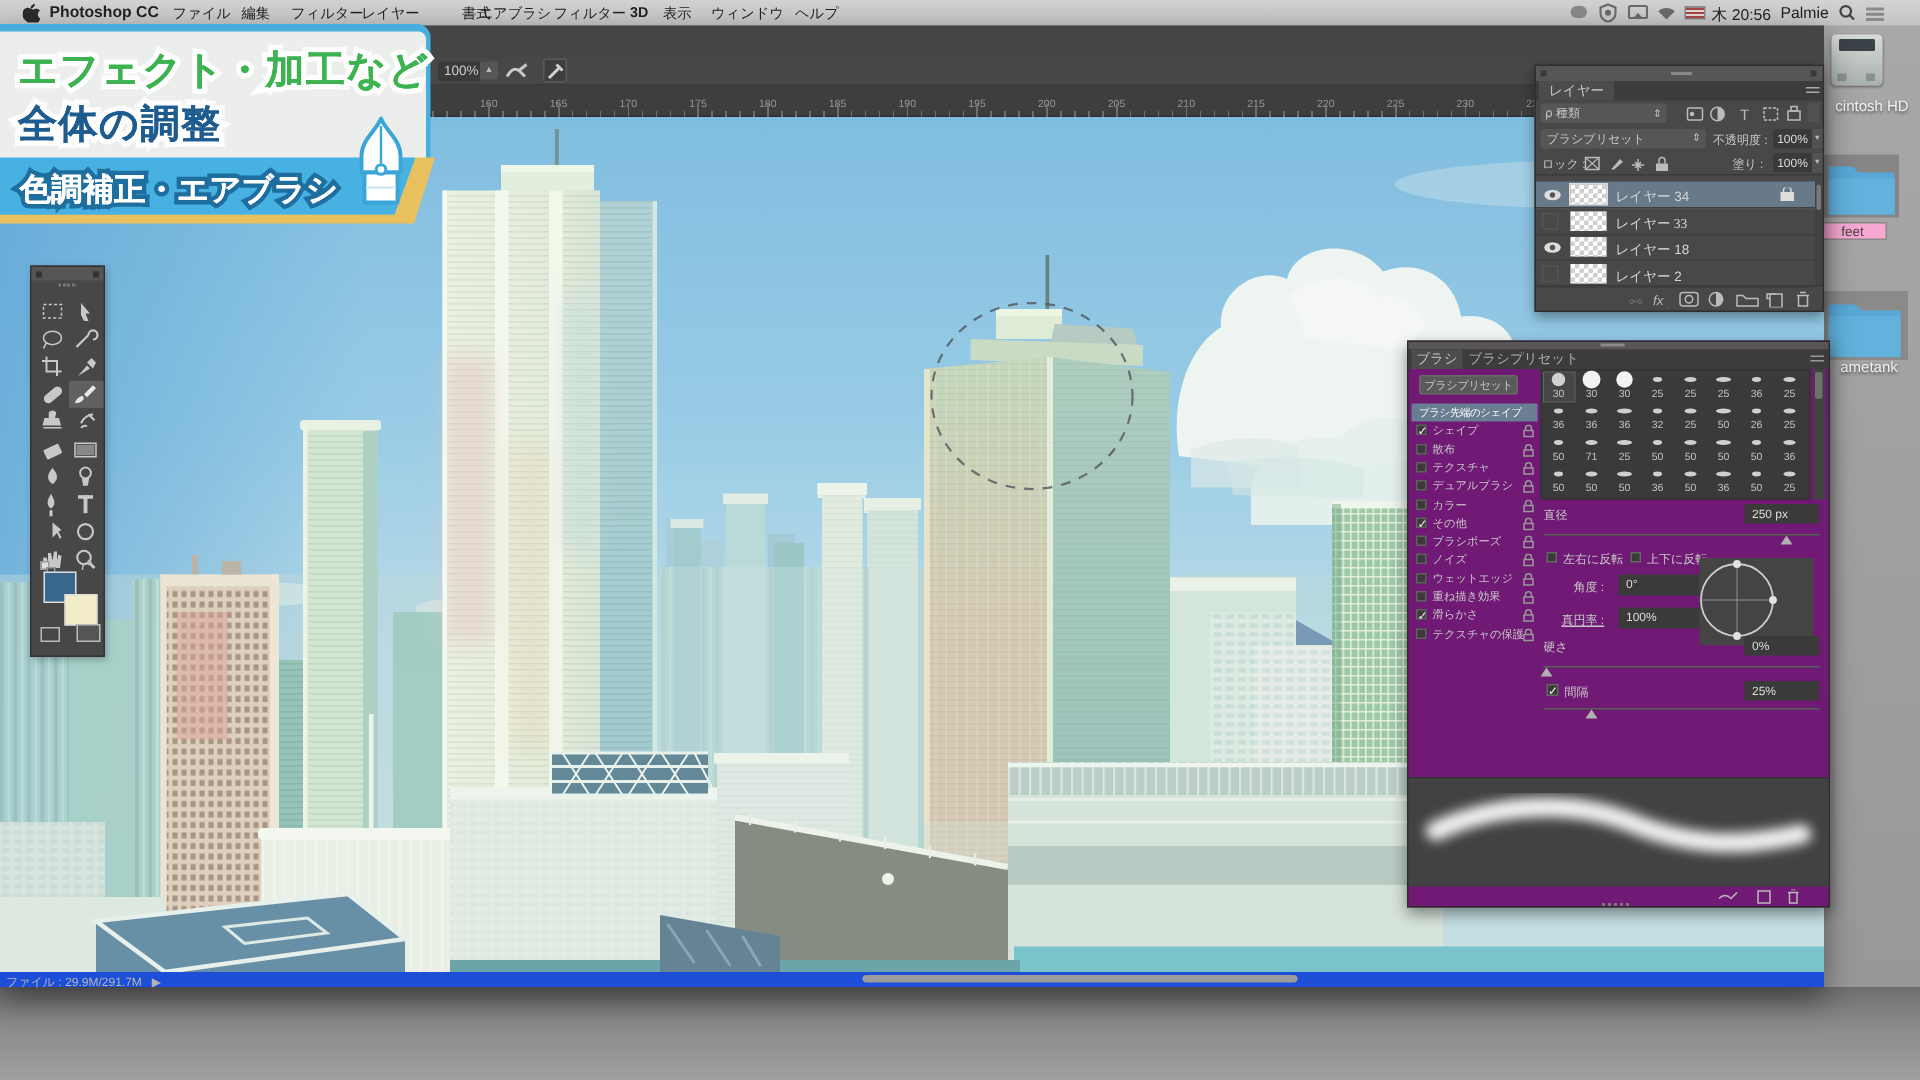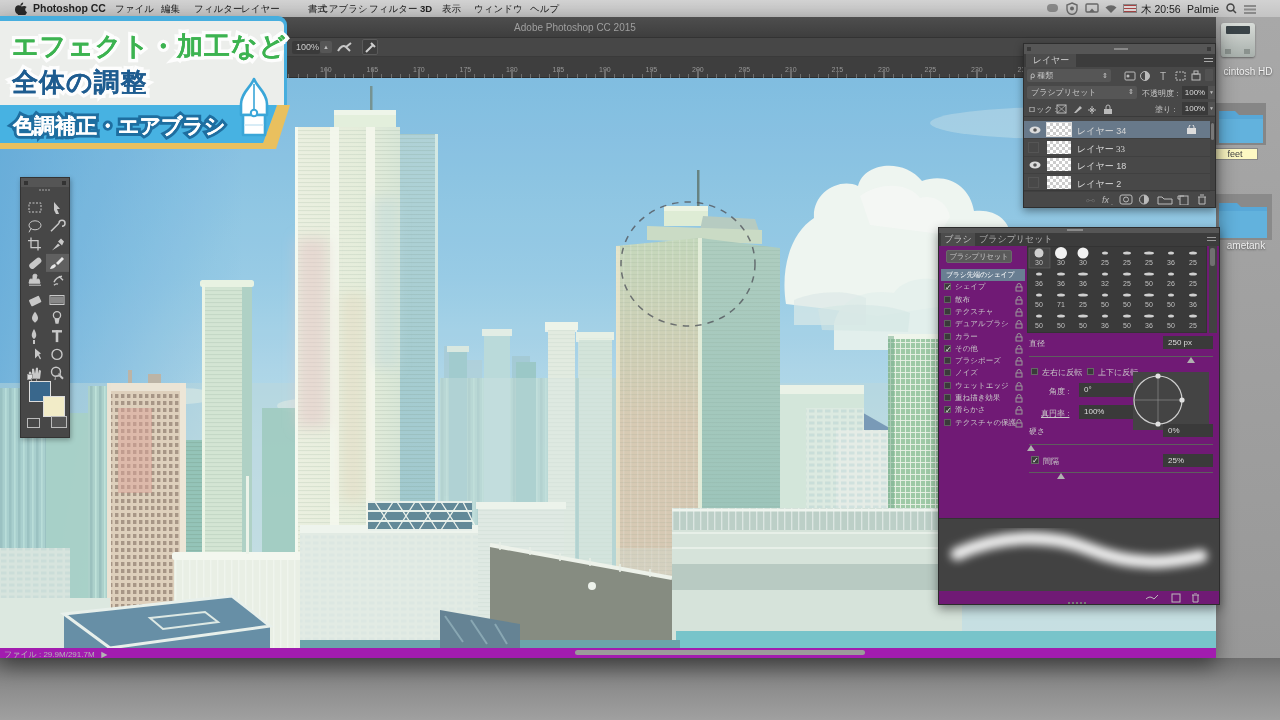--- a/index.html
+++ b/index.html
@@ -18,21 +18,21 @@
   <div class="abs" style="left:4px;top:26px;width:6px;height:5px;background:#8a928e;"></div>
   <div class="abs" style="left:23px;top:26px;width:6px;height:5px;background:#8a928e;"></div>
 </div>
 <div class="abs" style="left:1216px;top:66px;width:64px;text-align:center;color:#f2f2f2;font-size:10px;text-shadow:0 1px 2px rgba(0,0,0,.5);">cintosh HD</div>
 
 <div class="abs" style="left:1216px;top:103px;width:50px;height:42px;background:#868686;"></div>
 <svg class="abs" style="left:1217px;top:105px;" width="48" height="40">
     <path d="M2 6 L18 6 L22 10 L46 10 L46 38 L2 38 Z" fill="#58a8d8"></path>
     <path d="M2 14 L46 14 L46 38 L2 38 Z" fill="#62b2dd"></path>
   </svg>
-<div class="abs" style="left:1212px;top:148px;width:46px;height:12px;background:#fef9c3;border:1px solid #888;font-size:9px;color:#444;text-align:center;line-height:10px;">feet</div>
+<div class="abs" style="left:1212px;top:148px;width:46px;height:12px;background:#f9a8d4;border:1px solid #888;font-size:9px;color:#444;text-align:center;line-height:10px;">feet</div>
 
 <div class="abs" style="left:1216px;top:194px;width:56px;height:46px;background:#8a8a8a;"></div>
 <svg class="abs" style="left:1217px;top:196px;" width="52" height="44">
     <path d="M2 7 L20 7 L24 11 L50 11 L50 42 L2 42 Z" fill="#58a8d8"></path>
     <path d="M2 15 L50 15 L50 42 L2 42 Z" fill="#62b2dd"></path>
   </svg>
 <div class="abs" style="left:1216px;top:240px;width:60px;text-align:center;color:#f0f0f0;font-size:10px;text-shadow:0 1px 2px rgba(0,0,0,.5);">ametank</div>
 
 <div class="abs" style="left:0;top:0;width:1280px;height:17px;background:linear-gradient(180deg,#d2d2d2,#c4c4c4);font-size:11px;color:#222;">
   <svg class="abs" style="left:15px;top:2px;" width="12" height="13" viewBox="0 0 12 13">
@@ -69,23 +69,20 @@
   <span class="abs" style="left:1187px;top:2.5px;font-size:10.5px;">Palmie</span>
   <svg class="abs" style="left:1226px;top:3px;" width="11" height="11">
       <circle cx="4.5" cy="4.5" r="3.5" fill="none" stroke="#444" stroke-width="1.5"></circle>
       <path d="M7 7 L10 10" stroke="#444" stroke-width="1.5"></path>
     </svg>
   <span class="abs" style="left:1244px;top:5px;width:12px;height:1.5px;background:#8a8a8a;box-shadow:0 3.5px 0 #8a8a8a, 0 7px 0 #8a8a8a;"></span>
 </div>
 
 <div class="abs" id="win" style="left:0;top:17px;width:1216px;height:641px;background:#454545;box-shadow:0 8px 20px rgba(0,0,0,.45);">
 
-  <div class="abs" style="left:0;top:0;width:1216px;height:21px;background:linear-gradient(180deg,#4e4e4e,#3e3e3e);border-bottom:1px solid #333;">
-    <div style="width:1150px;text-align:center;color:#9f9f9f;font-size:10px;padding-top:5px;">Adobe Photoshop CC 2015</div>
-  </div>
 
   <div class="abs" style="left:0;top:21px;width:1216px;height:19px;background:#474747;border-bottom:1px solid #3a3a3a;">
     <span class="abs" style="left:292px;top:3px;width:28px;height:13px;background:#3a3a3a;border-radius:2px;"></span>
       <span class="abs" style="left:296px;top:4px;font-size:9px;color:#ccc;">100%</span>
     <span class="abs" style="left:320px;top:3px;width:12px;height:12px;background:#565656;border-radius:2px;color:#bbb;font-size:6px;text-align:center;line-height:12px;">▲</span>
     <svg class="abs" style="left:337px;top:3px;" width="16" height="13">
         <path d="M1 10 Q5 3 9 6 L14 2 M9 6 L13 10" stroke="#c8c8c8" stroke-width="2" fill="none"></path>
       </svg>
     <span class="abs" style="left:362px;top:1px;width:16px;height:16px;background:#3e3e3e;border:1px solid #5a5a5a;border-radius:2px;"></span>
     <svg class="abs" style="left:365px;top:4px;" width="11" height="11">
@@ -341,21 +338,21 @@
   <rect x="676" y="553" width="540" height="17" fill="#6cc0c8"></rect>
   <rect x="300" y="562" width="380" height="8" fill="#5e9ea4"></rect>
 
   <path d="M440 532 L520 546 L520 570 L440 570 Z" fill="#57788c"></path>
   <path d="M445 538 l18 26 m8 -22 l16 24 m8 -20 l12 20" stroke="#7fa0ae" stroke-width="2" fill="none"></path>
 </g>
 
 <rect x="0" y="0" width="1216" height="570" fill="#e2e8e2" opacity=".1"></rect>
 </svg></div>
 
-  <div class="abs" style="left:0;top:631px;width:1216px;height:10px;background:#a21caf;">
+  <div class="abs" style="left:0;top:631px;width:1216px;height:10px;background:#1d4ed8;">
     <span class="abs" style="left:4px;top:1px;font-size:8px;color:#b5b5b5;">ファイル : 29.9M/291.7M&nbsp;&nbsp;&nbsp;▶</span>
     <span class="abs" style="left:575px;top:2px;width:290px;height:5px;background:#9b9b9b;border-radius:3px;"></span>
   </div>
 </div>
 
 <div class="abs" id="toolbar" style="left:20px;top:177px;width:50px;height:261px;background:#474747;border:1px solid #333;box-shadow:1px 2px 5px rgba(0,0,0,.3);">
   <div class="abs" style="left:0;top:0;width:48px;height:9px;background:#555;">
     <span class="abs" style="left:3px;top:3px;width:4px;height:4px;background:#333;"></span>
     <span class="abs" style="left:41px;top:3px;width:4px;height:4px;background:#333;"></span>
   </div>

